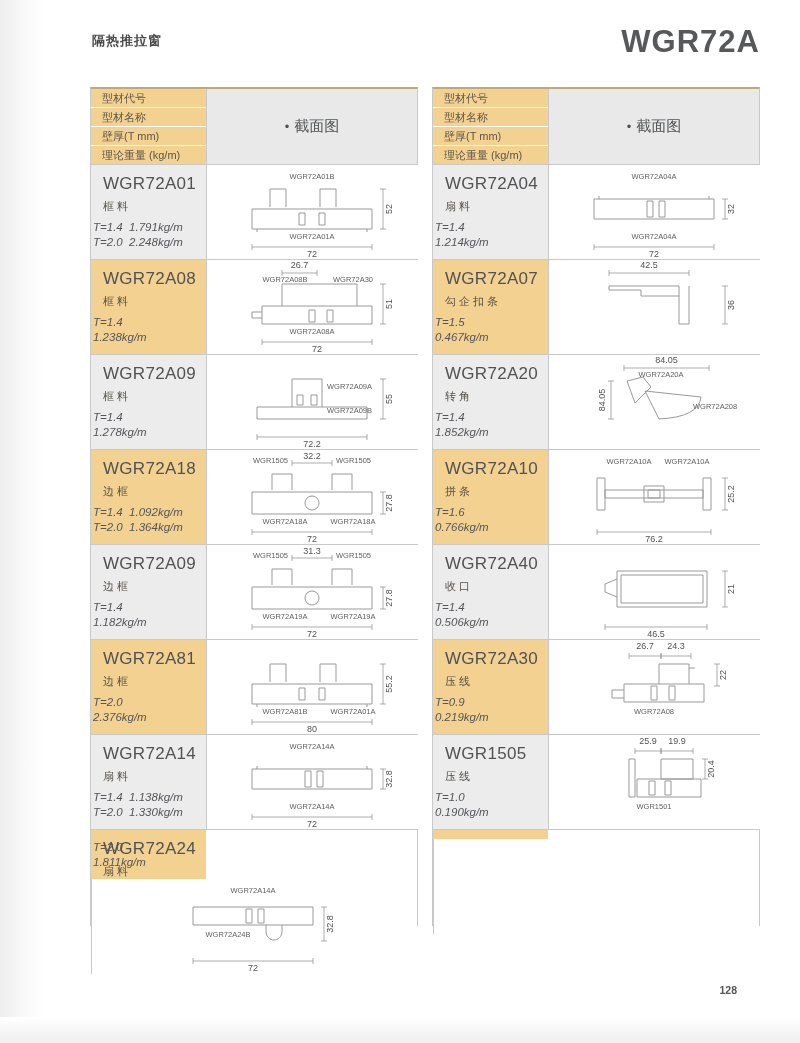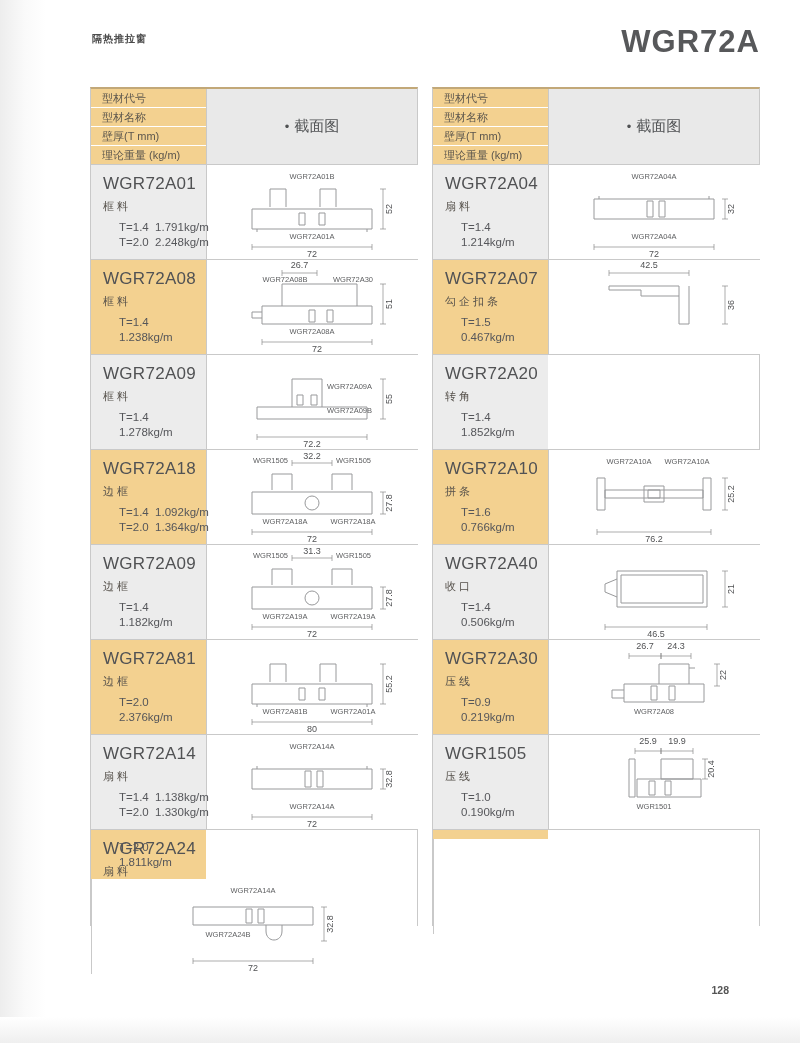--- a/index.html
+++ b/index.html
@@ -10,21 +10,21 @@
   html,body{width:800px;height:1043px;}
   body{
     font-family:"Liberation Sans","DejaVu Sans",sans-serif;
     background:#fff;color:var(--ink);position:relative;overflow:hidden;
   }
   .edge-left{position:absolute;left:0;top:0;bottom:0;width:46px;
     background:linear-gradient(90deg,#ededed,#fafafa 55%,#fff);}
   .edge-bottom{position:absolute;left:0;right:0;bottom:0;height:26px;
     background:linear-gradient(0deg,#efefef,#fff);}
   .page-header{position:absolute;left:92px;right:40px;top:24px;height:48px;}
-  .title-left{position:absolute;left:0;top:8px;font-size:10px;font-weight:bold;
+  .title-left{position:absolute;left:0;top:8px;font-size:13px;font-weight:bold;
     color:#4a4a4a;letter-spacing:1px;}
   .title-right{position:absolute;right:0;top:0;font-size:31px;font-weight:bold;
     color:#57585a;letter-spacing:1px;margin-left:28px;}
   .ptable{position:absolute;top:87px;width:328px;border:1px solid var(--line);
     border-top:2px solid #c2a878;background:#fff;}
   #table-0{left:90px;}  #table-1{left:432px;}
   .thead{display:flex;height:76px;border-bottom:1px solid var(--line);}
   .thead-labels{width:115px;background:var(--accent);}
   .thead-labels div{height:19px;line-height:19px;padding-left:11px;font-size:11px;
     color:var(--sub);border-bottom:1px solid #fff;}
@@ -32,25 +32,25 @@
   .thead-section{flex:1;background:var(--head-gray);display:flex;align-items:center;
     justify-content:center;font-size:15px;color:#4f5153;border-left:1px solid var(--line);}
   .thead-section .bullet{font-size:13px;margin-right:5px;}
   .prow{display:flex;height:95px;border-bottom:1px solid var(--line);}
   .prow:last-child{border-bottom:none;flex-direction:column;}
   .cell-label{width:115px;position:relative;padding:9px 24px 0 12px;}
   .tone-gray{background:var(--row-gray);}
   .tone-orange{background:var(--accent);}
   .pcode{font-size:17px;color:#515254;letter-spacing:.3px;}
   .pname{font-size:11px;color:#55504a;letter-spacing:3px;margin-top:5px;}
-  .specs{position:absolute;left:28px;bottom:9px;}
+  .specs{position:absolute;left:2px;bottom:9px;font-style:italic;}
   .spec-line{font-size:11.5px;line-height:15px;color:#55565a;white-space:pre;}
   .cell-diagram{flex:1;background:#fff;border-left:1px solid var(--line);
     display:flex;align-items:center;justify-content:center;}
-  .page-number{position:absolute;top:984px;right:71px;font-size:10.5px;
+  .page-number{position:absolute;top:984px;right:63px;font-size:10.5px;
     font-weight:bold;color:#555;}
 </style>
 </head>
 <body>
 
 <div class="edge-left"></div>
 <div class="edge-bottom"></div>
 
 <div class="page-header">
   <div class="title-left">隔热推拉窗</div>
@@ -342,20 +342,32 @@
       </div>
       <div class="prow">
         <div class="cell-label tone-gray">
           <div class="pcode">WGR72A20</div>
           <div class="pname">转角</div>
           <div class="specs">
             <div class="spec-line">T=1.4</div>
             <div class="spec-line">1.852kg/m</div>
           </div>
         </div>
+        <div class="cell-diagram">
+          <svg viewBox="0 0 213 95" width="213" height="95">
+            <path d="M78,26 l16,-4 l8,10 l-16,16 z" stroke="#98999b" stroke-width="1" fill="none" stroke-linejoin="miter"></path>
+            <path d="M96,36 L152,42 Q150,62 110,64 Z" stroke="#98999b" stroke-width="1" fill="none" stroke-linejoin="miter"></path>
+            <path d="M75,10 v6 M160,10 v6 M75,13 H160" stroke="#8a8a8a" stroke-width="0.7" fill="none"></path>
+            <text x="117.5" y="8" font-size="9" text-anchor="middle" fill="#515254" font-family="Liberation Sans, sans-serif">84.05</text>
+            <text x="112" y="22" font-size="7.5" text-anchor="middle" fill="#5f6062" font-family="Liberation Sans, sans-serif">WGR72A20A</text>
+            <path d="M59,26 h6 M59,64 h6 M62,26 V64" stroke="#8a8a8a" stroke-width="0.7" fill="none"></path>
+            <text x="56" y="45" font-size="9" text-anchor="middle" fill="#515254" font-family="Liberation Sans, sans-serif" transform="rotate(-90 56 45)">84.05</text>
+            <text x="144" y="54" font-size="7.5" text-anchor="start" fill="#5f6062" font-family="Liberation Sans, sans-serif">WGR72A208</text>
+          </svg>
+        </div>
       </div>
       <div class="prow">
         <div class="cell-label tone-orange">
           <div class="pcode">WGR72A10</div>
           <div class="pname">拼条</div>
           <div class="specs">
             <div class="spec-line">T=1.6</div>
             <div class="spec-line">0.766kg/m</div>
           </div>
         </div>

